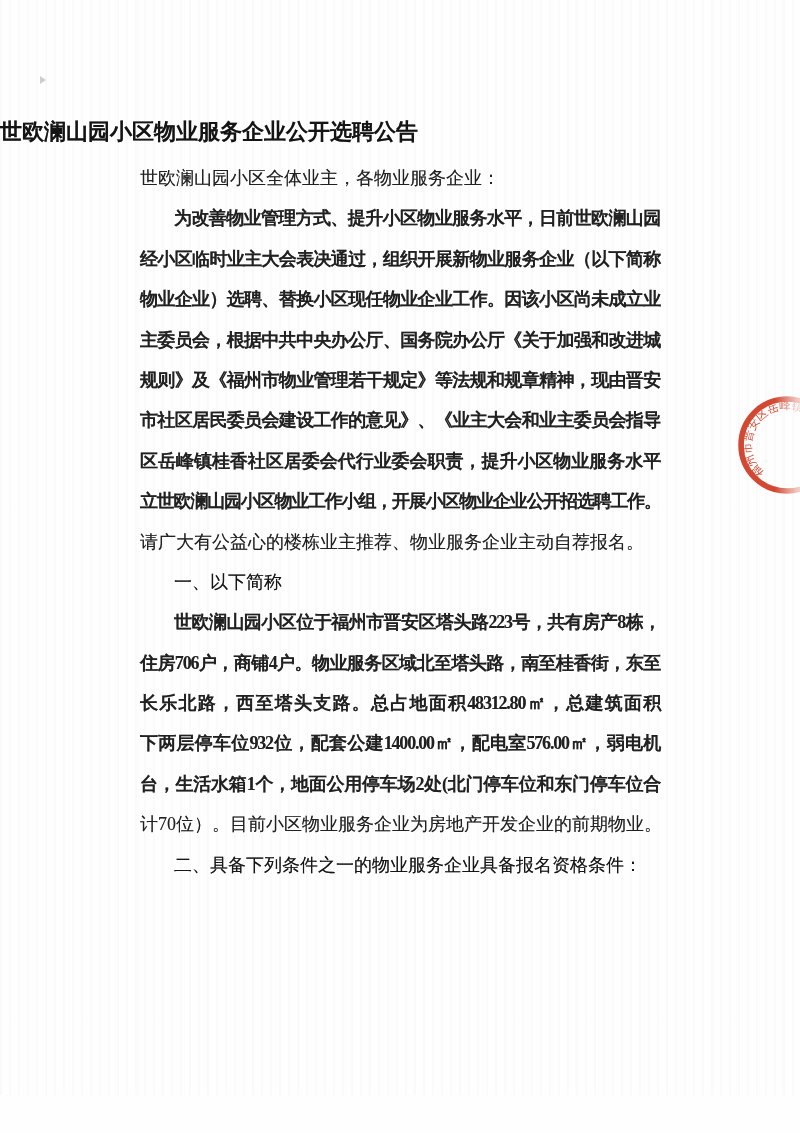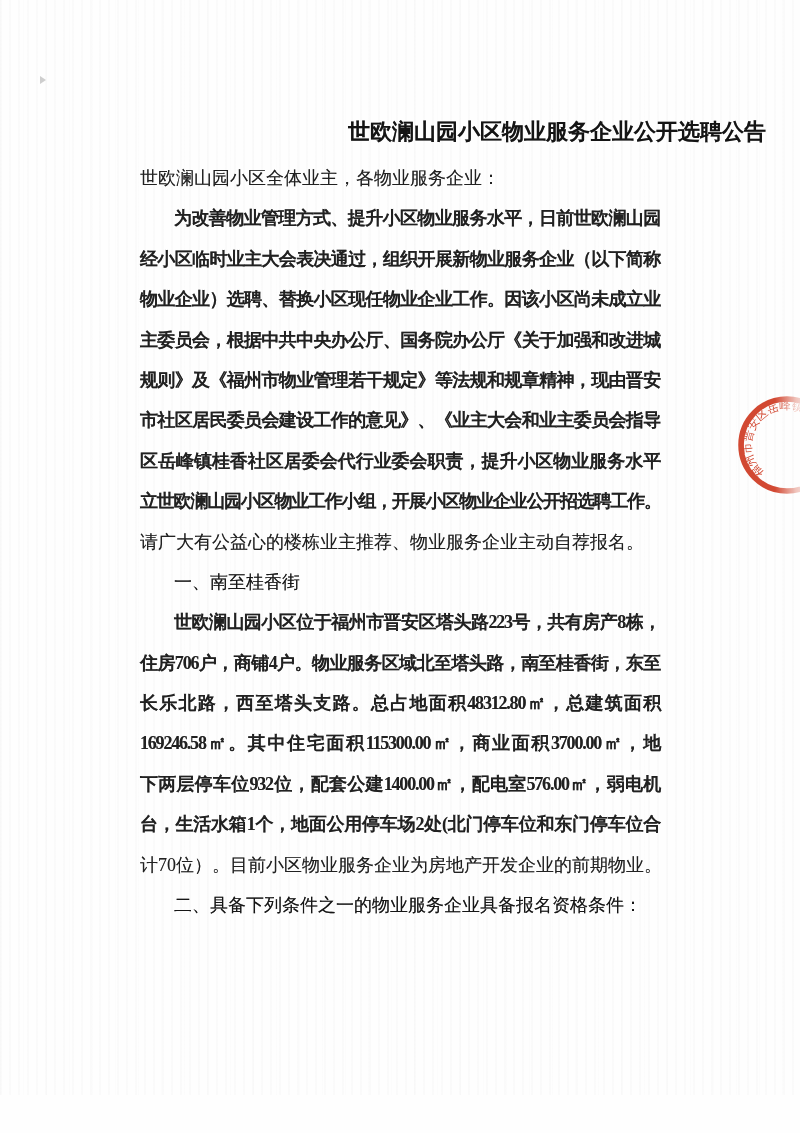--- a/index.html
+++ b/index.html
@@ -25,21 +25,21 @@
     position:absolute;left:40px;top:76px;
     width:0;height:0;
     border-top:4px solid transparent;
     border-bottom:4px solid transparent;
     border-left:6px solid #a6a6a6;
     opacity:.55;
   }
   .title{
     position:absolute;top:117px;left:0;width:766px;
     margin:0;
-    text-align:right;
+    text-align:left;
     font-family:"Liberation Sans","DejaVu Sans",sans-serif;
     font-size:22px;font-weight:700;color:#141414;
     letter-spacing:0;
     text-shadow:0 0 .5px rgba(0,0,0,.45);
   }
   .doc-body{
     position:absolute;top:158px;left:140px;width:520px;
   }
   .line{
     height:40.4px;line-height:40.4px;
@@ -79,25 +79,24 @@
     <div class="line">世欧澜山园小区全体业主，各物业服务企业：</div>
     <div class="line just ind">为改善物业管理方式、提升小区物业服务水平，日前世欧澜山园</div>
     <div class="line just">经小区临时业主大会表决通过，组织开展新物业服务企业（以下简称</div>
     <div class="line just">物业企业）选聘、替换小区现任物业企业工作。因该小区尚未成立业</div>
     <div class="line just">主委员会，根据中共中央办公厅、国务院办公厅《关于加强和改进城</div>
     <div class="line just">规则》及《福州市物业管理若干规定》等法规和规章精神，现由晋安</div>
     <div class="line just">市社区居民委员会建设工作的意见》、《业主大会和业主委员会指导</div>
     <div class="line just">区岳峰镇桂香社区居委会代行业委会职责，提升小区物业服务水平</div>
     <div class="line just">立世欧澜山园小区物业工作小组，开展小区物业企业公开招选聘工作。</div>
     <div class="line">请广大有公益心的楼栋业主推荐、物业服务企业主动自荐报名。</div>
-    <div class="line ind head">一、南至桂香街</div>
+    <div class="line ind head">一、以下简称</div>
     <div class="line just ind">世欧澜山园小区位于福州市晋安区塔头路223号，共有房产8栋，</div>
     <div class="line just">住房706户，商铺4户。物业服务区域北至塔头路，南至桂香街，东至</div>
     <div class="line just">长乐北路，西至塔头支路。总占地面积48312.80㎡，总建筑面积</div>
-    <div class="line just">169246.58㎡。其中住宅面积115300.00㎡，商业面积3700.00㎡，地</div>
     <div class="line just">下两层停车位932位，配套公建1400.00㎡，配电室576.00㎡，弱电机</div>
     <div class="line just">台，生活水箱1个，地面公用停车场2处(北门停车位和东门停车位合</div>
     <div class="line">计70位）。目前小区物业服务企业为房地产开发企业的前期物业。</div>
     <div class="line ind head">二、具备下列条件之一的物业服务企业具备报名资格条件：</div>
   </div>
 
   <svg class="stamp" viewBox="0 0 100 100" width="100" height="100" aria-hidden="true">
     <circle cx="50" cy="50" r="46" fill="none" stroke-width="5.5" stroke="#cf3a22"></circle>
     <path id="sealArc" d="M 27,78 A 36,36 0 1 1 73,78" fill="none"></path>
     <text font-size="11.5" font-family="Liberation Sans, DejaVu Sans, sans-serif" fill="#cf3a22">

